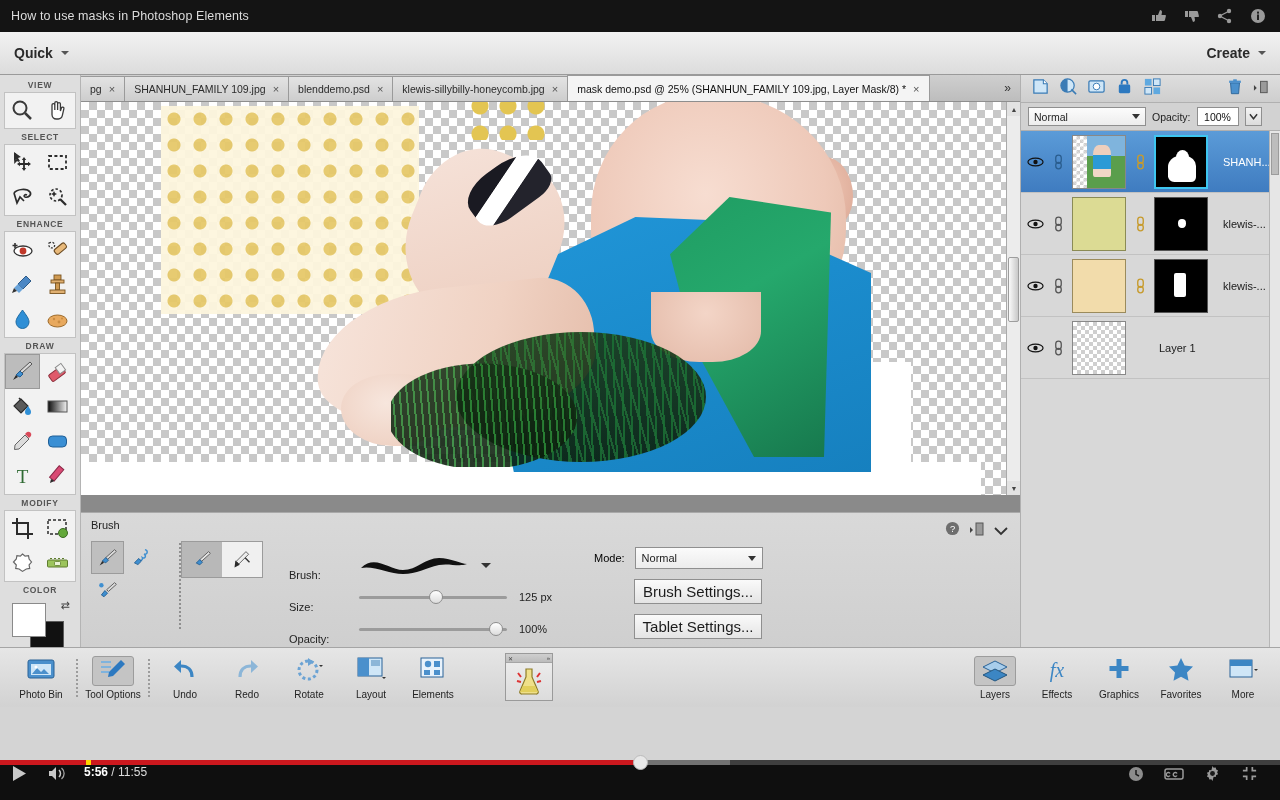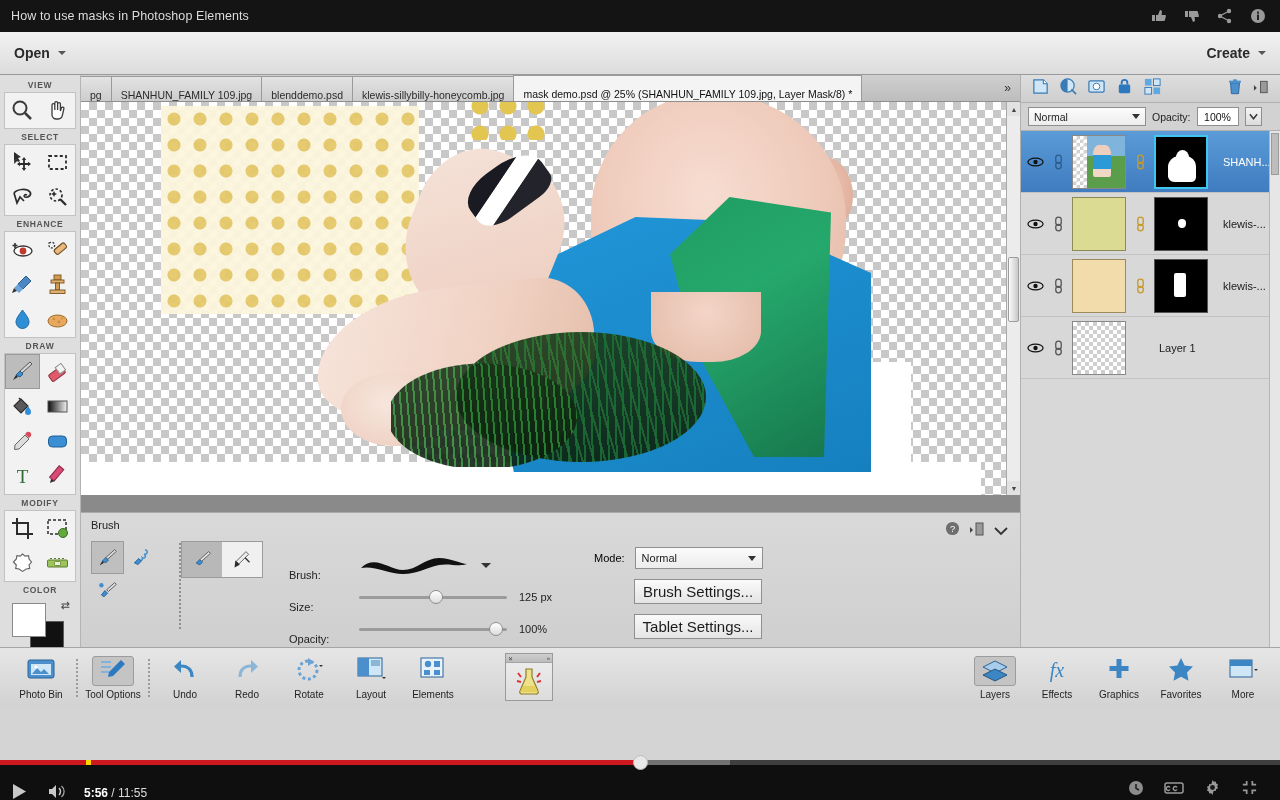--- a/index.html
+++ b/index.html
@@ -114,21 +114,21 @@
 
   
   .canvas-col { flex: 1; display: flex; flex-direction: column; min-width: 0; }
   .tabbar {
     height: 27px; background: linear-gradient(#cfcfcf,#bdbdbd); display: flex; align-items: flex-end;
     border-bottom: 1px solid #8e8e8e; overflow: hidden;
   }
   .tab {
     height: 23px; display: flex; align-items: center; gap: 7px; padding: 12px 9px;
     font-size: 10.5px; color: #2b2b2b; background: linear-gradient(#e3e3e3,#cdcdcd);
-    border: 1px solid #9a9a9a; border-bottom: none; border-right: none; white-space: nowrap; flex-direction: column;
+    border: 1px solid #9a9a9a; border-bottom: none; border-right: none; white-space: nowrap;
   }
   .tab:first-child { border-left: none; }
   .tab.active {
     background: #f4f4f4; height: 26px; color: #111; border-right: 1px solid #9a9a9a;
   }
   .tab .x { color: #555; font-size: 11px; }
   .tabs-overflow {
     margin-left: auto; padding: 0 9px; font-size: 12px; color: #333; align-self: center;
   }
 
@@ -420,21 +420,21 @@
   
   .yt-bottom { position: absolute; left: 0; bottom: 0; width: 1280px; height: 40px; background: #0f0f0f; }
   .yt-progress { position: absolute; left: 0; top: 0; width: 1280px; height: 5px; background: #3f3f3f; }
   .yt-buffer { position: absolute; left: 0; top: 0; height: 5px; background: #727272; }
   .yt-played { position: absolute; left: 0; top: 0; height: 5px; background: #cc181e; }
   .yt-chapter { position: absolute; top: 0; width: 5px; height: 5px; background: #ffd500; }
   .yt-scrub {
     position: absolute; top: -5px; width: 15px; height: 15px; border-radius: 50%;
     background: #e8e8e8; border: 1px solid #bbb;
   }
-  .yt-ctrls { position: absolute; left: 0; top: 5px; height: 35px; width: 1280px; display: flex; align-items: flex-end; }
+  .yt-ctrls { position: absolute; left: 0; top: 5px; height: 35px; width: 1280px; display: flex; align-items: flex-start; }
   .yt-btn { width: 38px; display: flex; align-items: center; justify-content: center; }
   .yt-time { font-size: 12px; color: #ddd; margin-left: 8px; }
   .yt-time b { color: #fff; font-weight: bold; }
   .yt-right { margin-left: auto; display: flex; align-items: center; gap: 20px; margin-right: 22px; }
 </style>
 </head>
 <body>
 
 <div class="page">
 
@@ -469,21 +469,21 @@
           </svg>
       </span>
     </div>
   </div>
 
   <div class="pse">
 
 
     <div class="pse-modebar">
       <div class="open-btn">
-        <span>Open</span>
+        <span>Quick</span>
         <span class="caret-down"></span>
       </div>
       <div class="create-btn">
         <span>Create</span>
         <span class="caret-down"></span>
       </div>
     </div>
 
     <div class="pse-body">
 

